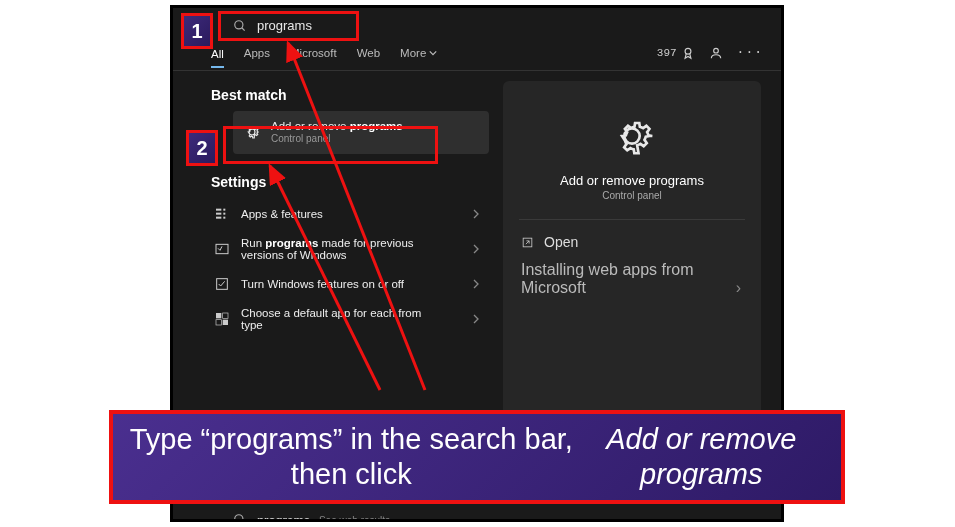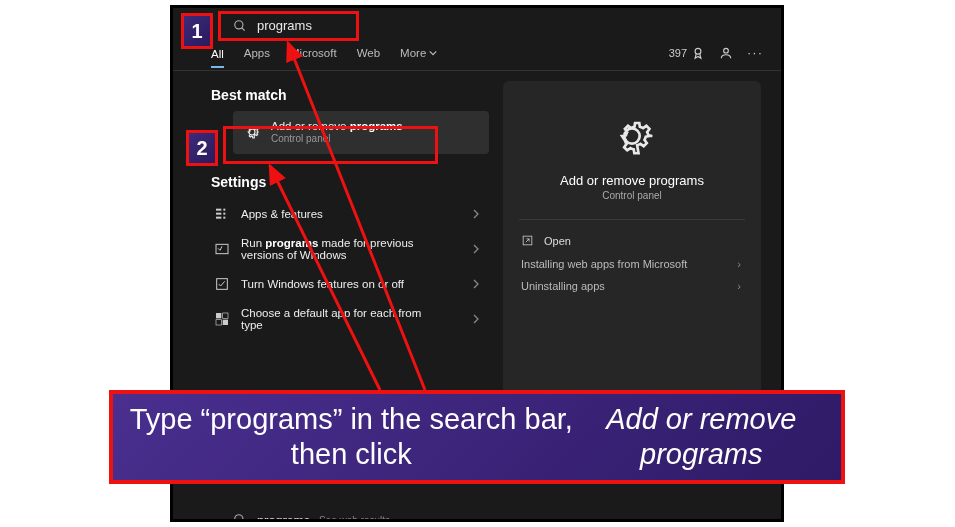--- a/index.html
+++ b/index.html
@@ -46,21 +46,21 @@
       padding: 8px 18px 10px 38px;
       border-bottom: 1px solid #333;
       gap: 20px;
       font-size: 11.5px;
       color: #bbb;
     }
     .tab { cursor: pointer; }
     .tab.active { color: #fff; border-bottom: 2px solid #76b9ed; padding-bottom: 6px; margin-bottom: -10px; }
     .tab-more { display: flex; align-items: center; gap: 3px; }
     .spacer { flex: 1; }
-    .top-right { display: flex; align-items: flex-end; gap: 14px; font-size: 11px; color: #ccc; }
+    .top-right { display: flex; align-items: flex-end; gap: 14px; font-size: 11px; color: #ccc; font-family: Liberation Mono, monospace; }
     .reward-ic, .mic-ic { width: 14px; height: 14px; }
     .dots { letter-spacing: 1px; font-size: 13px; }
     
     .body-wrap { display: flex; padding: 10px 20px 8px 36px; gap: 14px; height: 380px; }
     .left-col { width: 280px; }
     .right-col { flex: 1; background: #262626; border-radius: 6px; padding: 18px 16px; display:flex; flex-direction:column; }
     .section-head { font-size: 14px; font-weight: 600; color: #fff; margin: 6px 0 8px 2px; }
     .result-item {
       display: flex;
       align-items: center;
@@ -77,24 +77,24 @@
     .result-title b { font-weight: 600; color:#fff; }
     .result-sub { font-size: 10px; color: #999; }
     .chev-right { position: absolute; right: 8px; width: 10px; height: 10px; }
     .settings-list .result-item { padding: 7px 4px; }
     .settings-list { margin-top: 2px; }
     
     .big-gear { width: 46px; height: 46px; margin: 14px auto 14px; display:block;}
     .preview-title { text-align: center; font-size: 13px; color: #fff; margin-bottom: 2px;}
     .preview-sub { text-align: center; font-size: 10px; color: #aaa; }
     .divider { height: 1px; background: #3a3a3a; margin: 18px 0 8px; }
-    .action-row { display:flex; align-items:center; gap:10px; font-size:11px; color:#ddd; padding: 6px 2px; cursor:pointer;}
+    .action-row { display:flex; align-items:center; gap:10px; font-size:14px; color:#ddd; padding: 6px 2px; cursor:pointer;}
     .action-ic { width:13px; height:13px; }
     .quick-head { font-size: 10.5px; font-weight:600; color:#fff; margin: 14px 0 8px 2px; }
-    .quick-link { font-size: 11px; color:#bbb; padding: 5px 2px; cursor:pointer; position:relative;}
+    .quick-link { font-size: 16px; color:#bbb; padding: 5px 2px; cursor:pointer; position:relative;}
     .quick-link:after { content:'›'; position:absolute; right:4px; color:#888; }
     
     .footer-row { display:flex; align-items:center; gap:10px; padding: 6px 18px 0 60px; color:#ccc; font-size:11.5px;}
     .footer-sub { color:#888; font-size:10px;}
     
     .callout-num {
       position: absolute;
       width: 32px; height: 36px;
       background: linear-gradient(135deg, #3d2a7a, #2a1a5e);
       border: 3px solid #e11;
@@ -108,21 +108,21 @@
     }
     .callout-box {
       position: absolute;
       border: 3px solid #e11;
       z-index: 15;
       pointer-events: none;
     }
     .banner {
       position: absolute;
       left: 109px;
-      top: 390px;
+      top: 410px;
       width: 736px;
       height: 94px;
       background: linear-gradient(135deg, #4a2f8f, #2e1a66);
       border: 4px solid #e11;
       color: #fff;
       font-size: 29px;
       line-height: 1.2;
       display: flex;
       align-items: center;
       justify-content: center;
@@ -261,21 +261,20 @@
       <div class="preview-sub">Control panel</div>
       <div class="divider"></div>
       <div class="action-row">
         <svg class="action-ic" viewBox="0 0 24 24">
             <rect x="4" y="4" width="16" height="16" fill="none" stroke="#ccc" stroke-width="1.5"></rect>
             <path d="M9 15L15 9M15 9h-5M15 9v5" stroke="#ccc" fill="none" stroke-width="1.5"></path>
           </svg>
         <span>Open</span>
       </div>
       <div class="quick-link">Installing web apps from Microsoft</div>
-      <div class="quick-link">Uninstalling apps</div>
     </div>
   </div>
 
   <div class="footer-row" style="margin-top:56px;">
     <svg class="search-icon-svg" viewBox="0 0 24 24">
         <circle cx="10" cy="10" r="7"></circle>
         <line x1="20" y1="20" x2="15" y2="15"></line>
       </svg>
     <span><b>programs</b><span class="footer-sub"> - See web results</span></span>
   </div>

